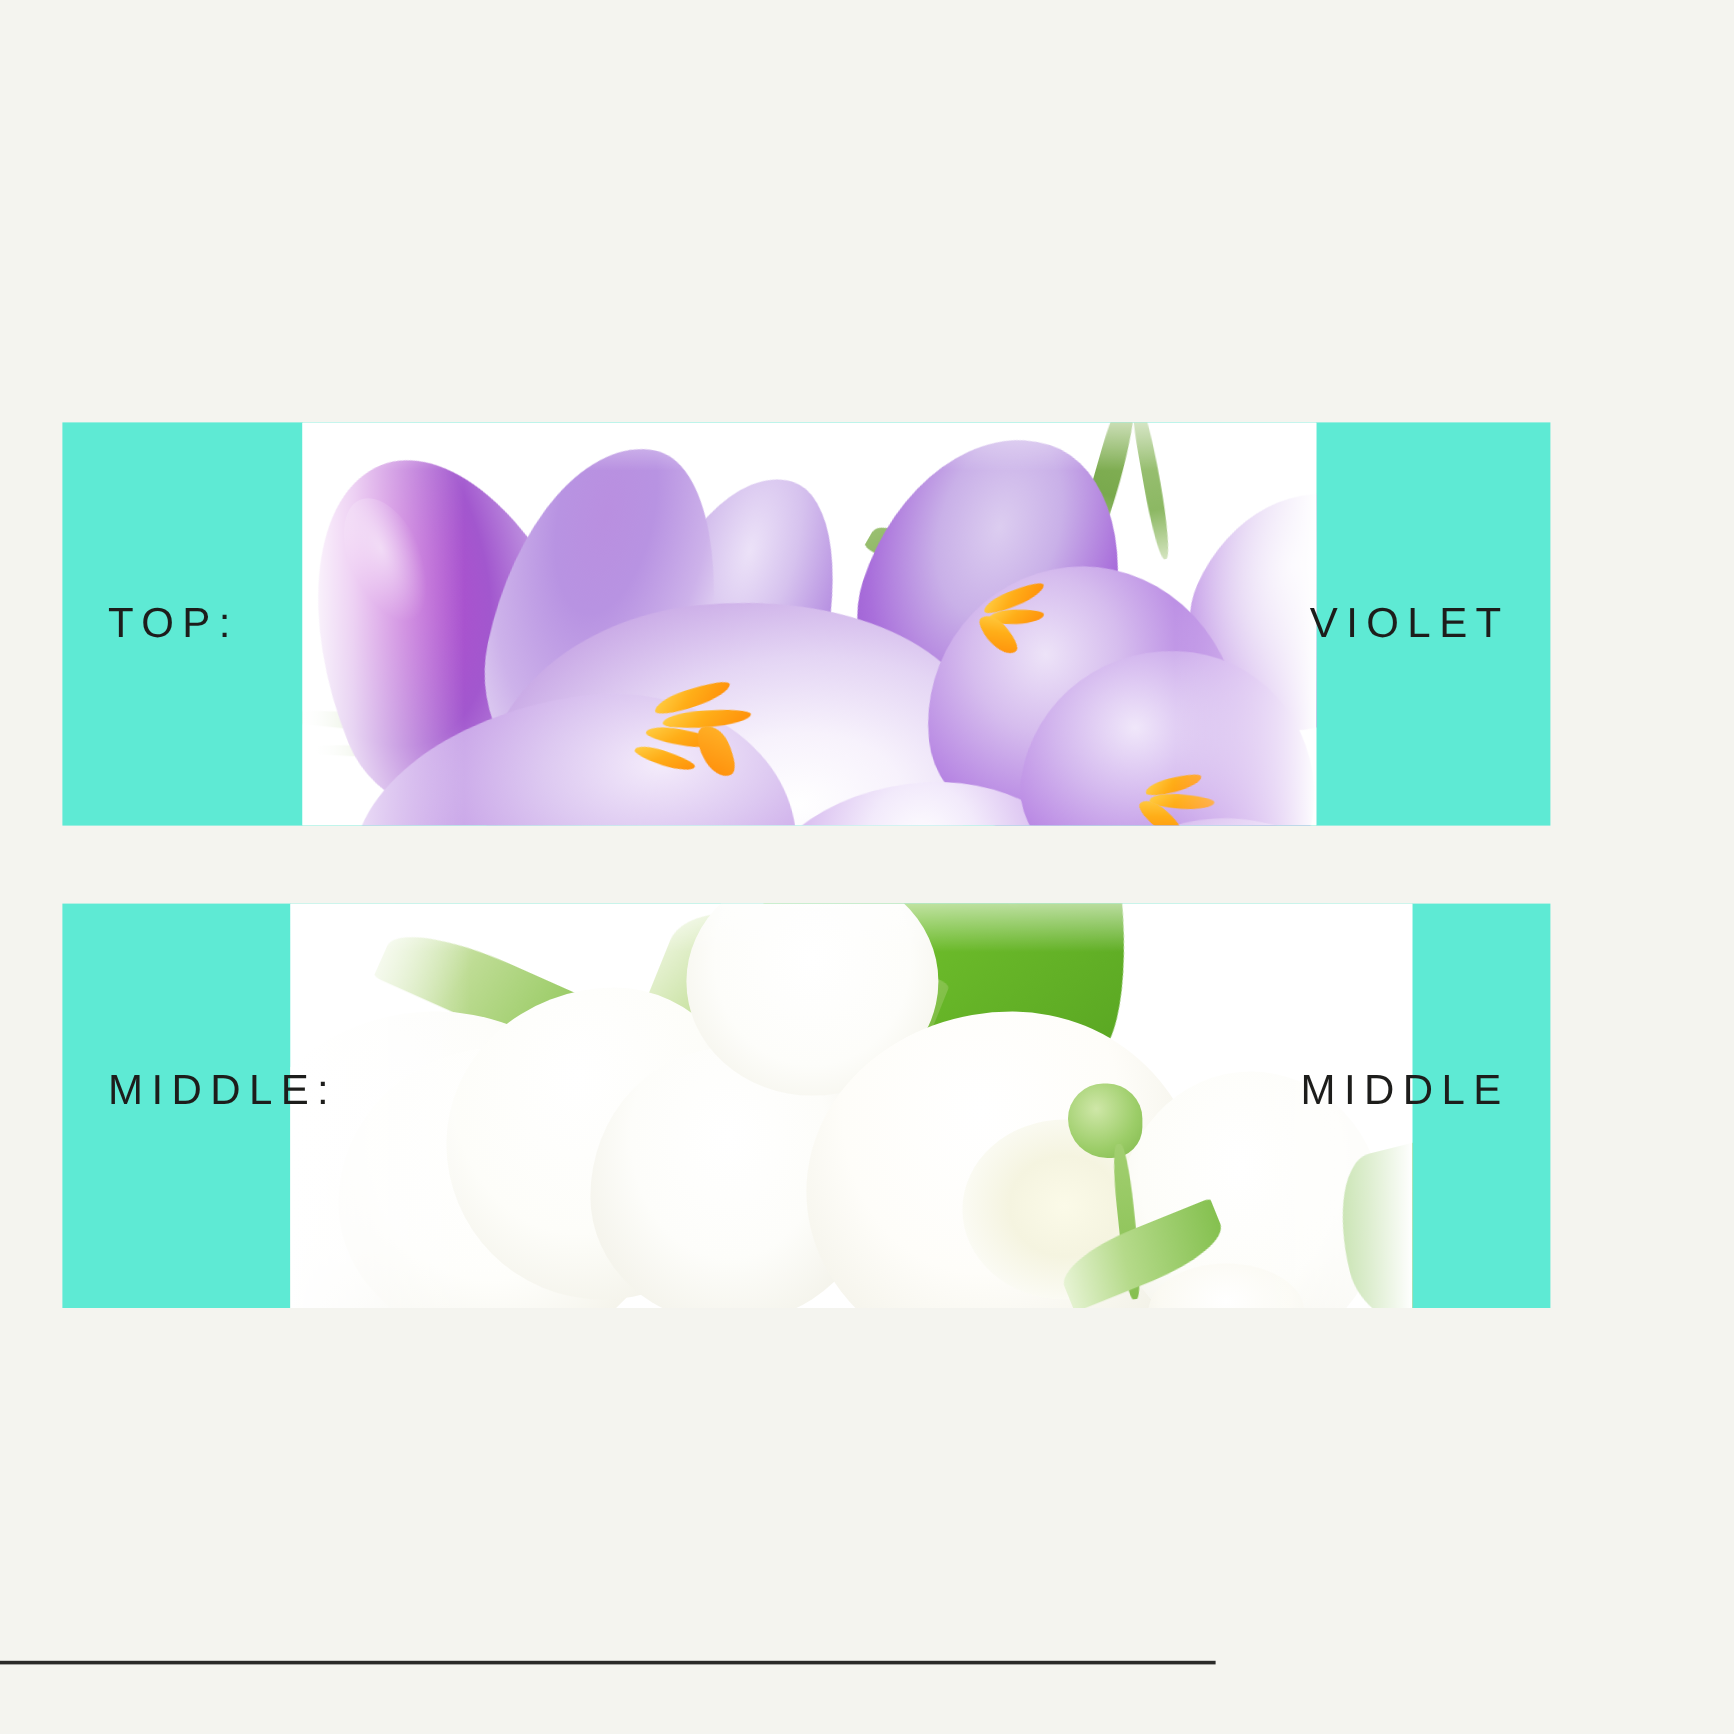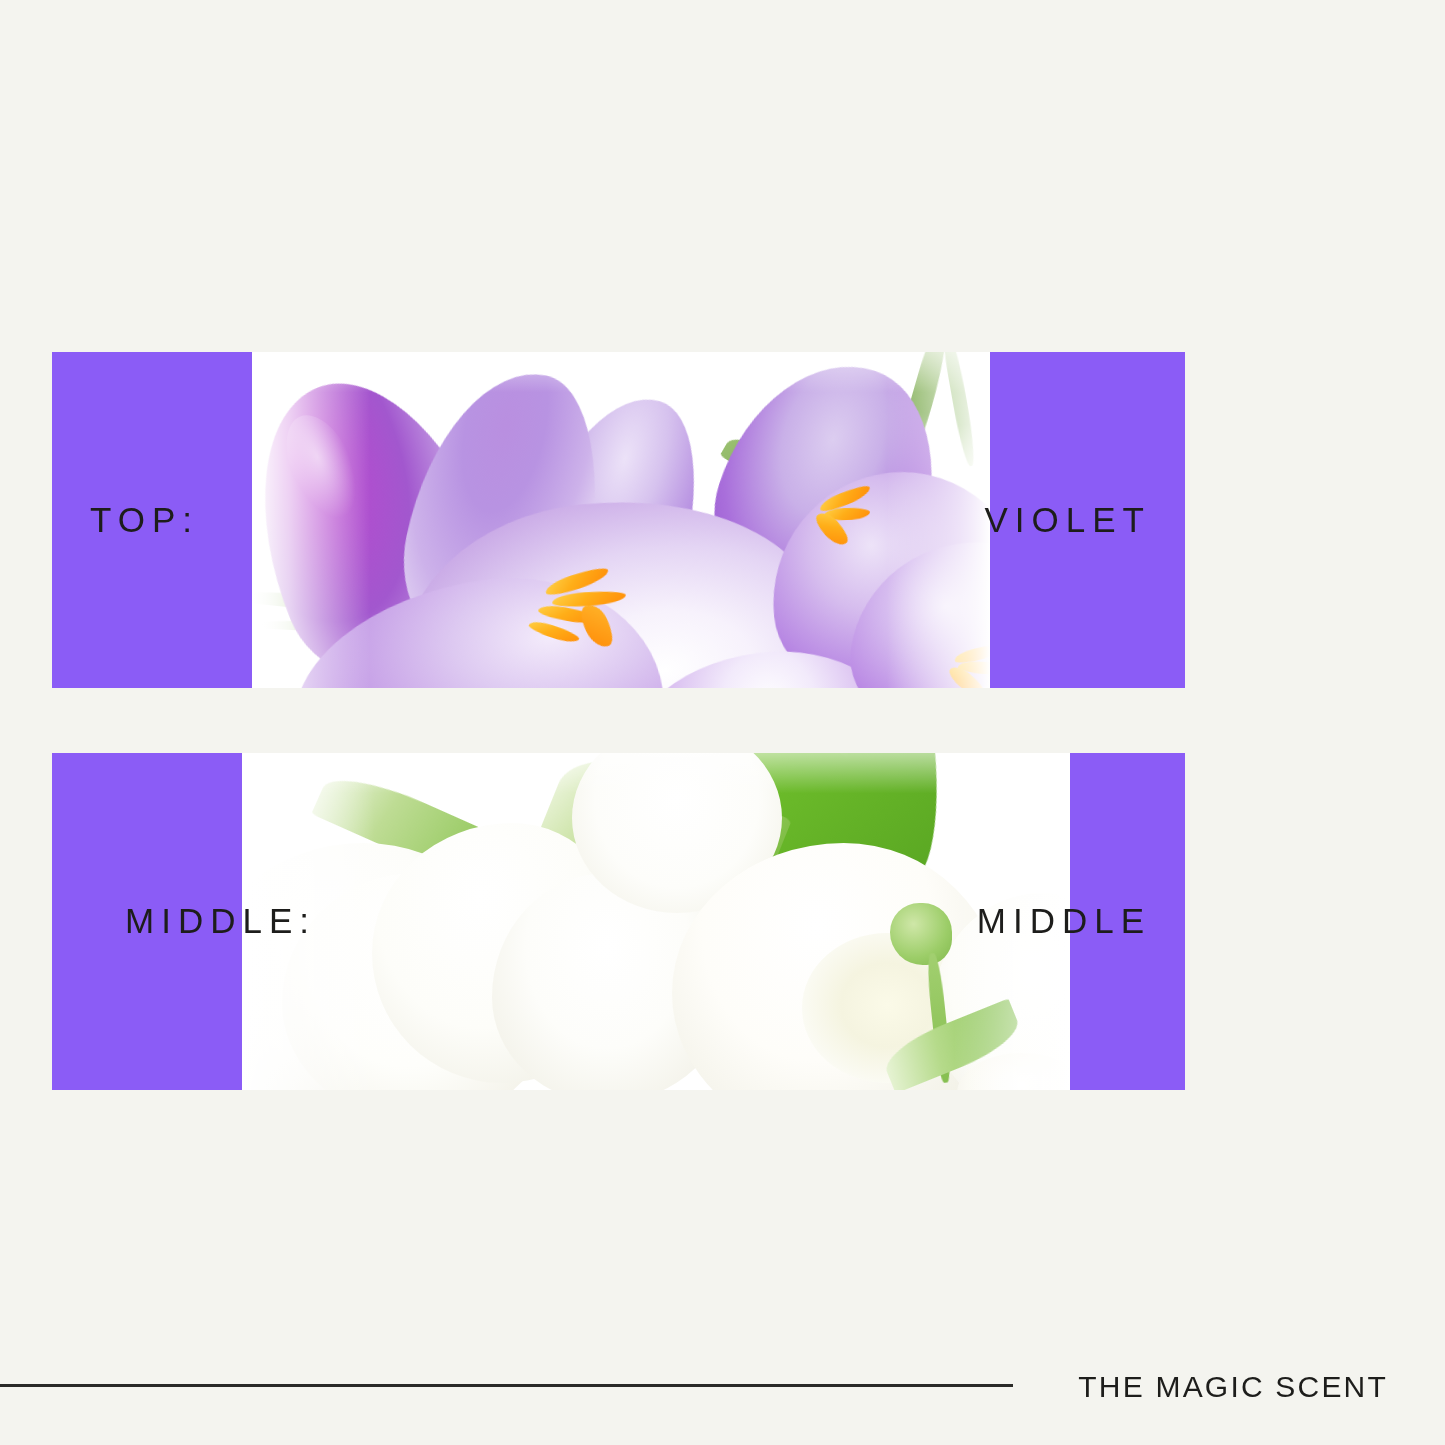--- a/index.html
+++ b/index.html
@@ -31,22 +31,22 @@
     color: #1d1d1b;
     font-weight: 300;
     line-height: 1;
     white-space: nowrap;
   }
 
   
   .note-row {
     position: absolute;
     left: 52px;
-    width: 1133px;
-    background: #8b5cf6;
+    width: 1240px;
+    background: #5eead4;
     overflow: hidden;
     text-decoration: underline;
   }
   #note-row-top    { top: 352px; height: 336px; }
   #note-row-middle { top: 753px; height: 337px; }
 
   .note-label,
   .note-value {
     position: absolute;
     z-index: 6;
@@ -55,21 +55,21 @@
     color: #1d1d1b;
     font-weight: 300;
     white-space: nowrap;
     line-height: 1;
   }
   .note-label { left: 38px; }
   .note-value { right: 34px; }
   #note-row-top .note-label,
   #note-row-top .note-value { top: 150px; }
   #note-row-middle .note-label,
-  #note-row-middle .note-value { top: 150px; margin-left: 35px; }
+  #note-row-middle .note-value { top: 138px; }
 
   
   .photo {
     position: absolute;
     top: 0;
     bottom: 0;
     overflow: hidden;
     background: #ffffff;
   }
   #photo-violet  { left: 200px; right: 195px; }
@@ -373,15 +373,14 @@
                   border-radius:12% 62% 16% 66% / 46% 22% 78% 54%;"></div>
       <div class="jleaf" style="left:940px; top:232px; width:200px; height:4px; transform:rotate(12deg);
                   background:linear-gradient(90deg, rgba(255,255,255,0.35), rgba(255,255,255,0));"></div>
     </div>
 
     <div class="note-label">MIDDLE:</div>
     <div class="note-value">MIDDLE</div>
   </div>
 
   <div class="footer-rule"></div>
-  <div class="brand">THE MAGIC SCENT</div>
 
 </div>
 
 </body></html>

